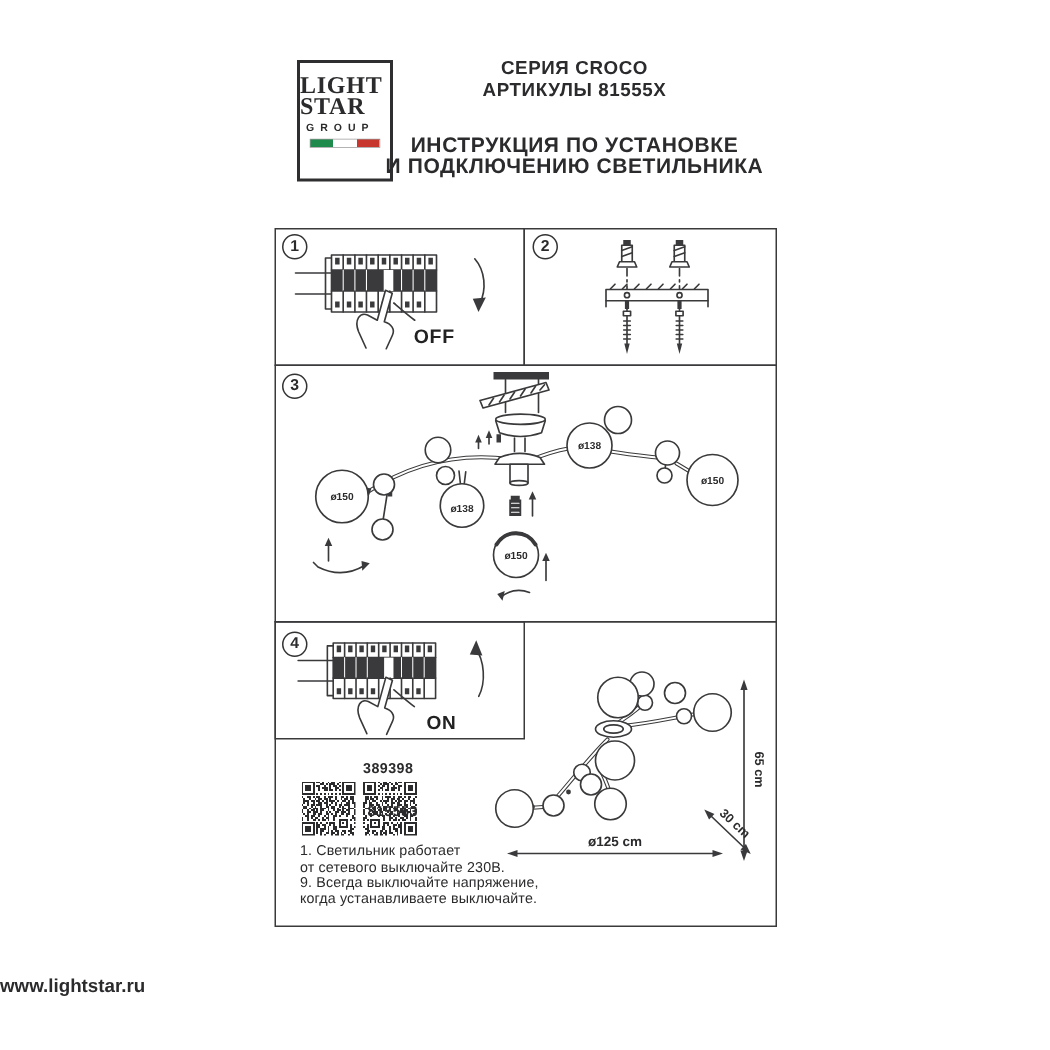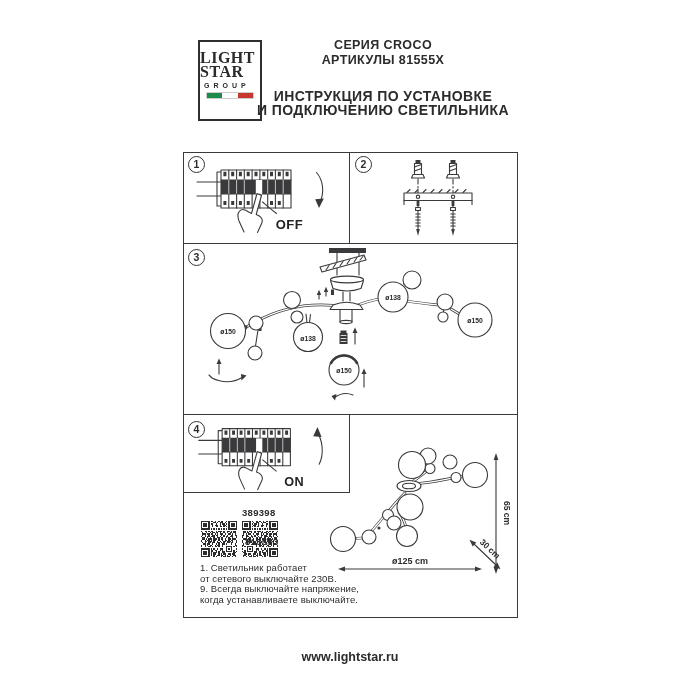--- a/index.html
+++ b/index.html
@@ -29,21 +29,21 @@
   .ln{stroke:#3a3a3c;stroke-width:1.1;fill:none;stroke-linecap:round;stroke-linejoin:round;}
   .fl{fill:#3a3a3c;stroke:none;}
   .armo{stroke:#3a3a3c;stroke-width:2.7;fill:none;stroke-linecap:round;}
   .armi{stroke:#fff;stroke-width:1.3;fill:none;stroke-linecap:round;}
   text.lbl{font:bold 6.8px "Liberation Sans",sans-serif;fill:#2b2b2d;stroke:none;}
   text.sw{font:bold 13px "Liberation Sans",sans-serif;fill:#222;stroke:none;letter-spacing:.5px;}
   text.dim{font:bold 8.5px "Liberation Sans",sans-serif;fill:#2b2b2d;stroke:none;}
   
   .qr-label{font-size:9.5px;font-weight:bold;letter-spacing:.3px;}
   .notes{left:200px;top:563px;width:160px;font-size:9.5px;line-height:10.5px;letter-spacing:.1px;}
-  .footer{left:0;top:650px;width:700px;text-align:center;font-size:12.5px;font-weight:bold;}
+  .footer{left:0;top:650px;width:700px;font-size:12.5px;font-weight:bold;}
 </style>
 </head>
 <body>
 
 <svg style="position:absolute;width:0;height:0" aria-hidden="true">
   <defs>
     <g id="qrp" shape-rendering="crispEdges">
       <g stroke="#2b2b2d" stroke-width="1" fill="none">
         <line x1="8" y1="0.5" x2="21" y2="0.5" stroke-dasharray="2 1 1 2 1 1 2 2 1 1"></line>
         <line x1="8" y1="1.5" x2="21" y2="1.5" stroke-dasharray="1 2 2 1 1 1 3 1 1 2" stroke-dashoffset="1"></line>

